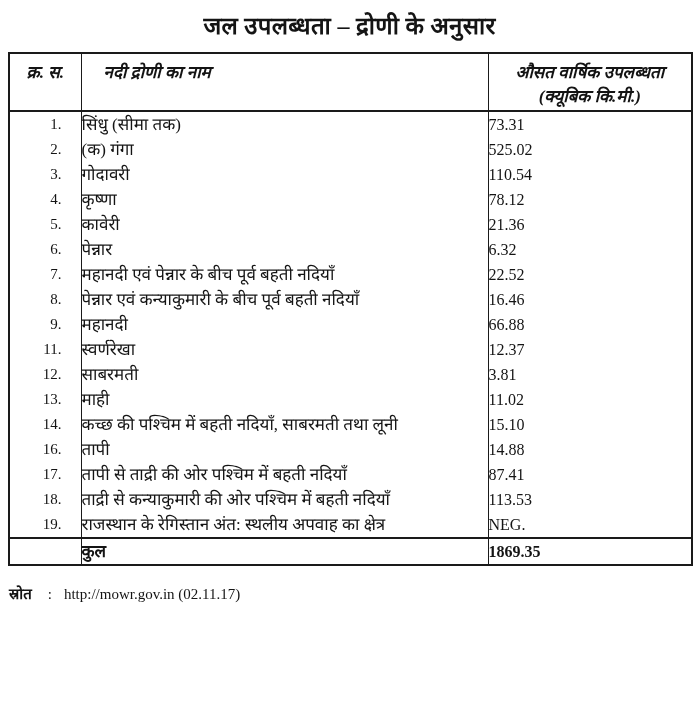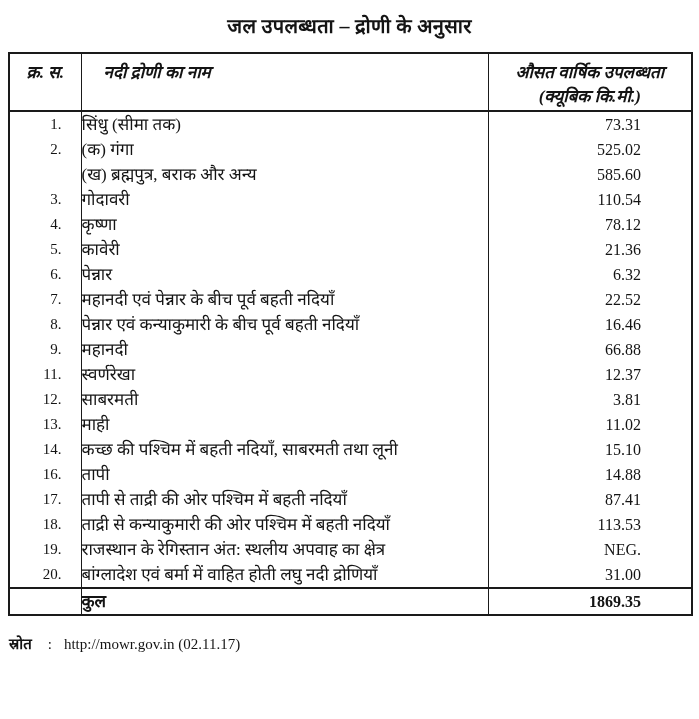--- a/index.html
+++ b/index.html
@@ -8,21 +8,21 @@
     width: 699px; height: 719px;
     background: #ffffff;
     color: #141414;
     font-family: "Liberation Serif", "DejaVu Serif", serif;
   }
   .page { width: 699px; height: 719px; overflow: hidden; }
 
   .doc-title {
     margin: 13px 0 0 0;
     text-align: center;
-    font-size: 20px;
+    font-size: 24px;
     font-weight: bold;
     letter-spacing: .3px;
     line-height: 26px;
   }
 
   table.basin-table {
     width: 683px;
     margin: 13px 0 0 8px;
     border-collapse: collapse;
     table-layout: fixed;
@@ -49,21 +49,21 @@
   tbody td {
     height: 25px;
     font-size: 17px;
     line-height: 25px;
     padding: 0;
     vertical-align: middle;
     white-space: nowrap;
   }
   td.sn  { text-align: right; padding-right: 19px; font-size: 15px; }
   td.nm  { text-align: left; border-left: 1.5px solid #1a1a1a; }
-  td.val { text-align: right; padding-right: 50px; font-size: 16px; border-left: 1.5px solid #1a1a1a; }
+  td.val { text-align: left; padding-right: 50px; font-size: 16px; border-left: 1.5px solid #1a1a1a; }
 
   tr.total-row td {
     border-top: 2px solid #1a1a1a;
     font-weight: bold;
     height: 24px;
   }
   tr.total-row td.val { font-size: 16px; }
 
   .source-line {
     margin: 17px 0 0 9px;
@@ -98,25 +98,20 @@
     <tbody>
       <tr>
           <td class="sn">1.</td>
           <td class="nm">सिंधु (सीमा तक)</td>
           <td class="val">73.31</td>
         </tr>
       <tr>
           <td class="sn">2.</td>
           <td class="nm">(क) गंगा</td>
           <td class="val">525.02</td>
-        </tr>
-      <tr>
-          <td class="sn"></td>
-          <td class="nm">(ख) ब्रह्मपुत्र, बराक और अन्य</td>
-          <td class="val">585.60</td>
         </tr>
       <tr>
           <td class="sn">3.</td>
           <td class="nm">गोदावरी</td>
           <td class="val">110.54</td>
         </tr>
       <tr>
           <td class="sn">4.</td>
           <td class="nm">कृष्णा</td>
           <td class="val">78.12</td>
@@ -179,25 +174,20 @@
       <tr>
           <td class="sn">18.</td>
           <td class="nm">ताद्री से कन्याकुमारी की ओर पश्चिम में बहती नदियाँ</td>
           <td class="val">113.53</td>
         </tr>
       <tr>
           <td class="sn">19.</td>
           <td class="nm">राजस्थान के रेगिस्तान अंत: स्थलीय अपवाह का क्षेत्र</td>
           <td class="val">NEG.</td>
         </tr>
-      <tr>
-          <td class="sn">20.</td>
-          <td class="nm">बांग्लादेश एवं बर्मा में वाहित होती लघु नदी द्रोणियाँ</td>
-          <td class="val">31.00</td>
-        </tr>
       <tr class="total-row">
         <td class="sn"></td>
         <td class="nm">कुल</td>
         <td class="val">1869.35</td>
       </tr>
     </tbody>
   </table>
 
   <div class="source-line">
     <span class="src-label">स्रोत</span><span class="src-sep">:</span><span>http://mowr.gov.in (02.11.17)</span>

